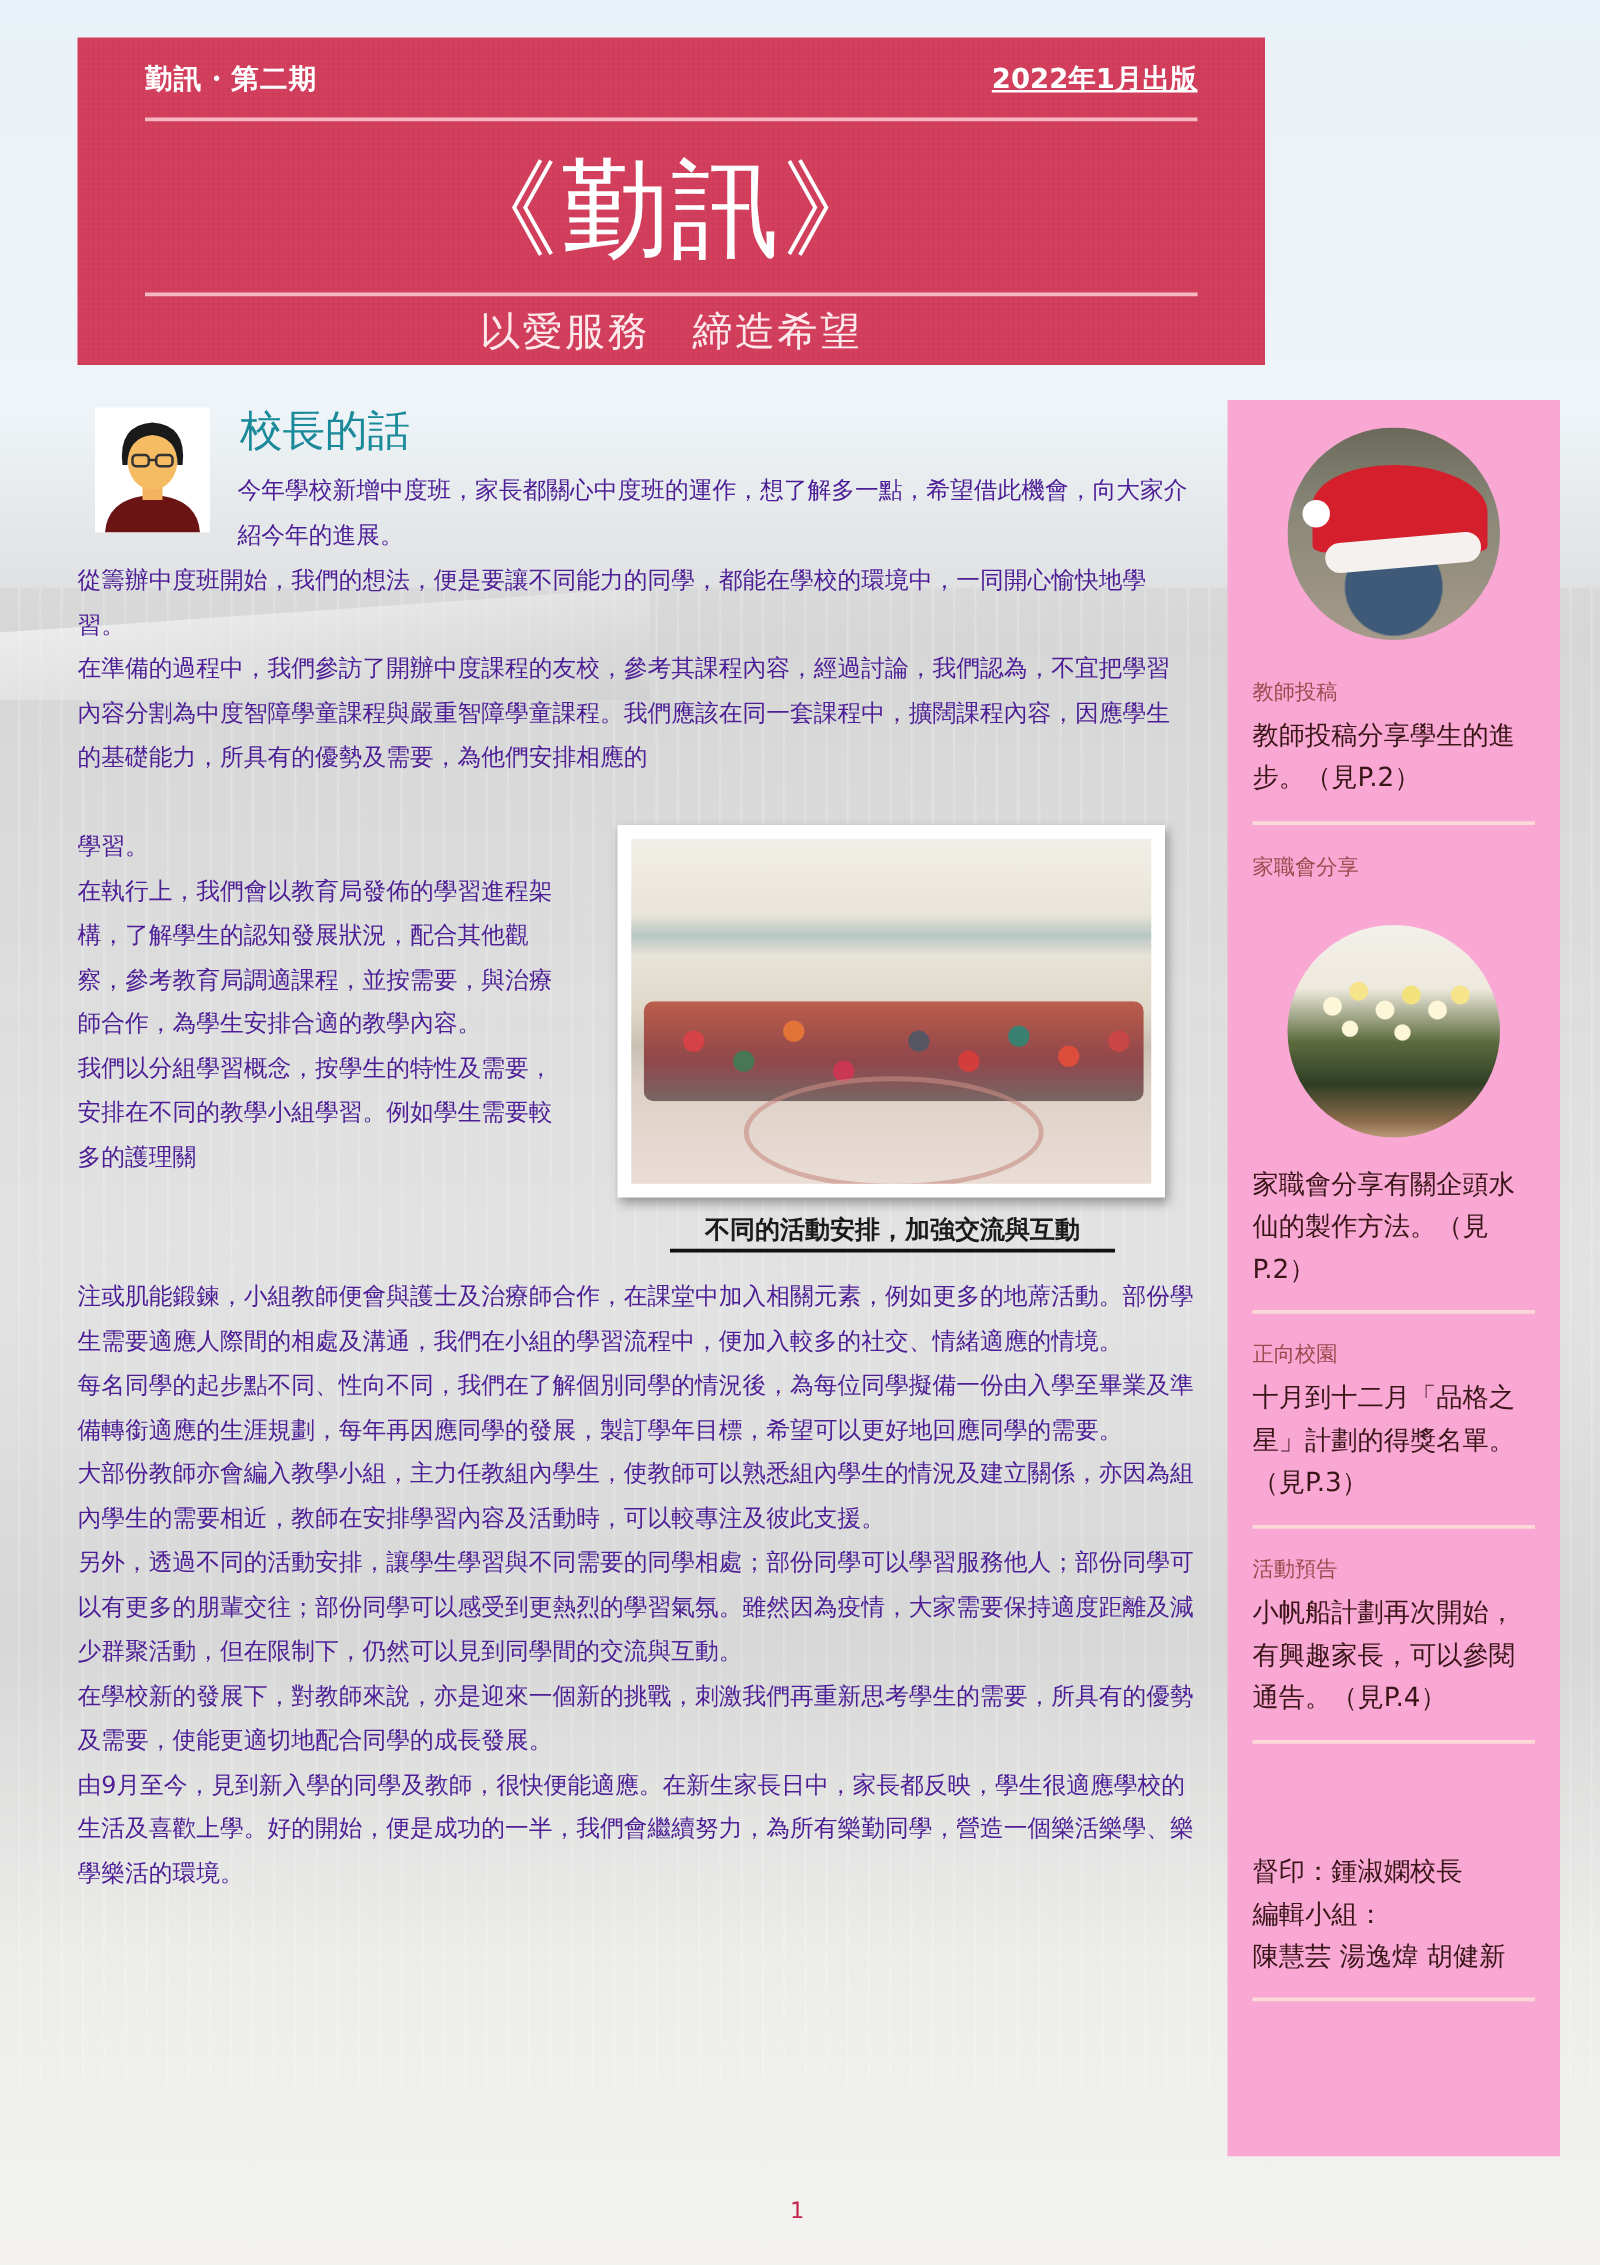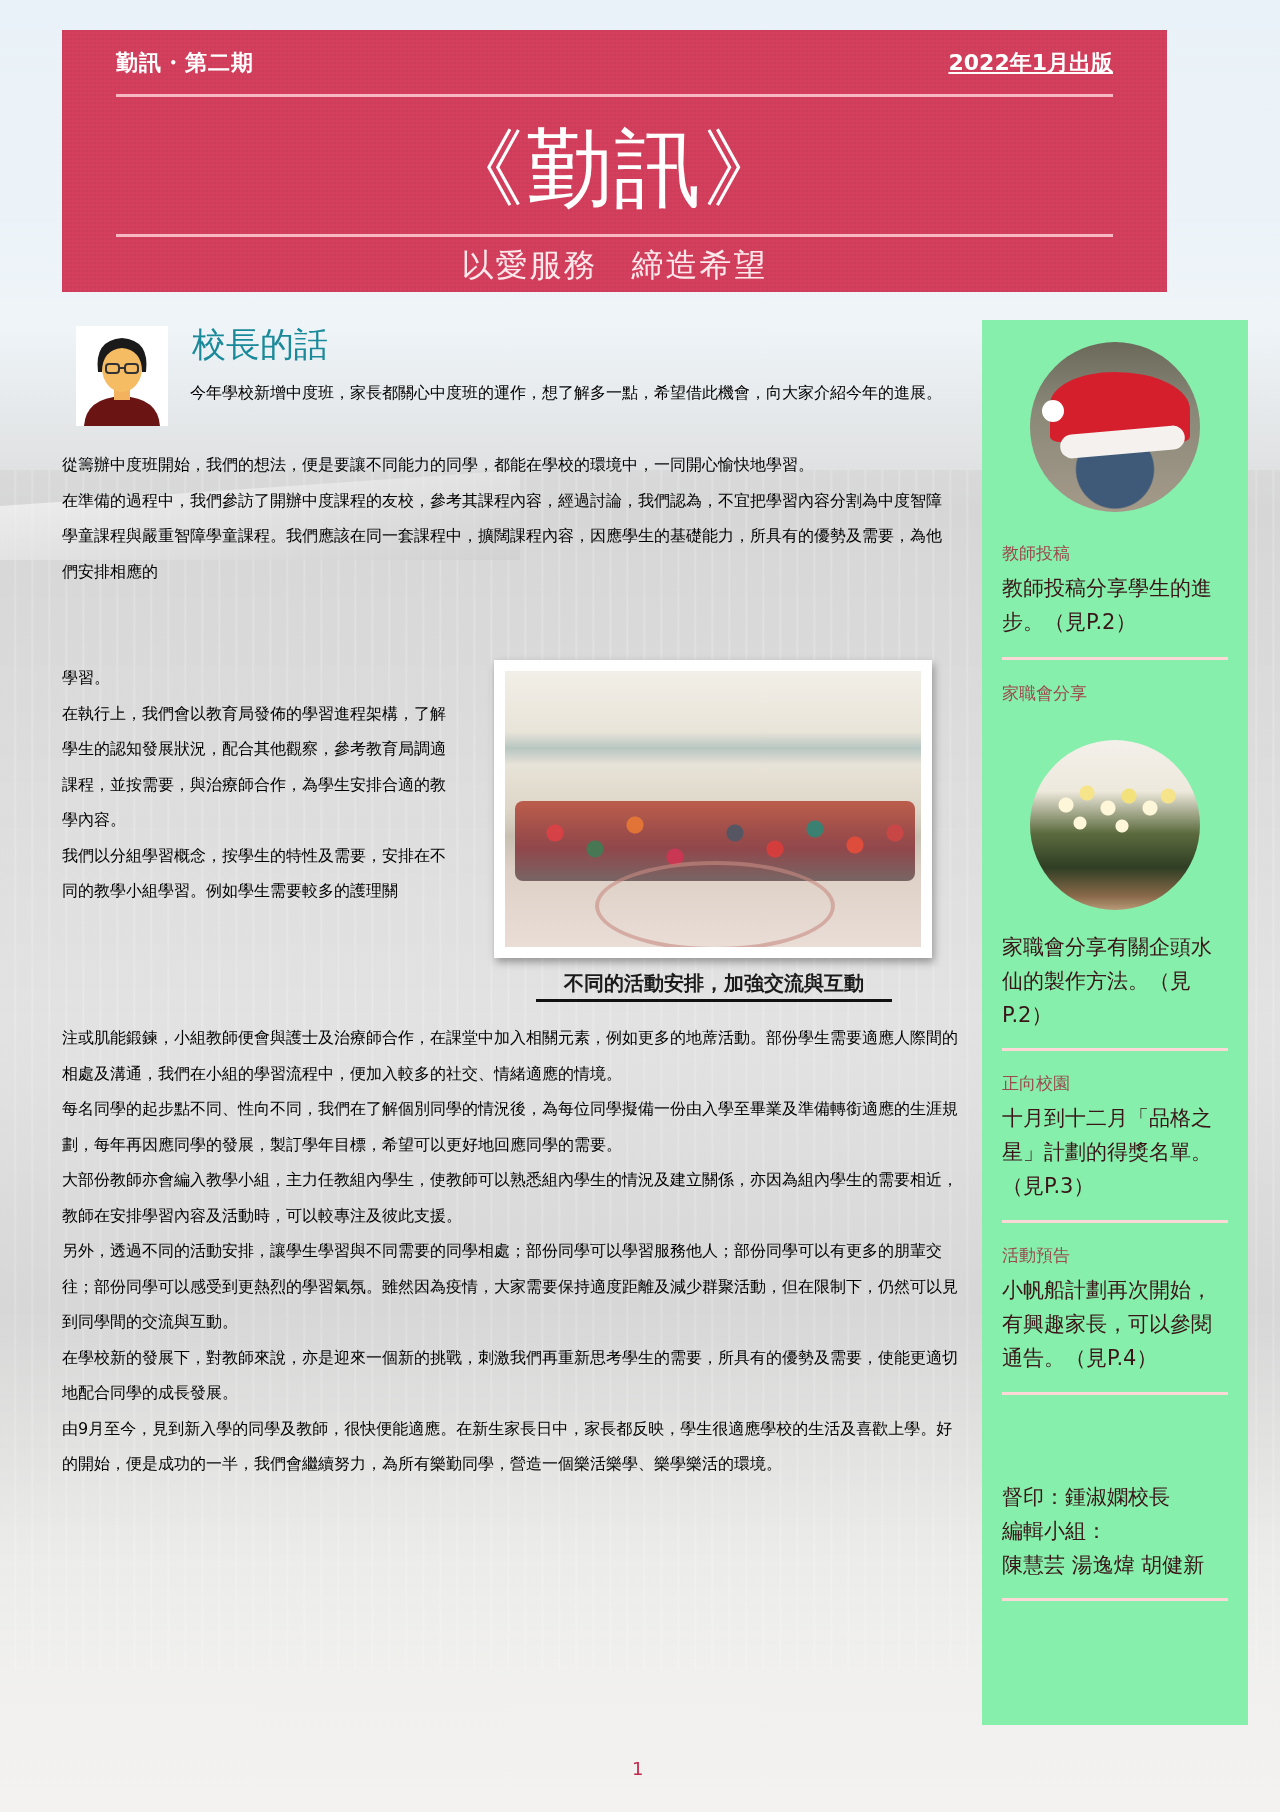--- a/index.html
+++ b/index.html
@@ -19,21 +19,21 @@
       opacity: 0.6;
     }
     .bg-roof {
       position: absolute; left: 0; top: 470px; width: 520px; height: 90px;
       background: linear-gradient(170deg, rgba(255,255,255,0.7), rgba(205,205,205,0.6));
       clip-path: polygon(0 40%, 100% 0, 100% 100%, 0 100%);
     }
 
     
     .masthead {
-      position: absolute; left: 62px; top: 30px; width: 1105px; height: 262px;
+      position: absolute; left: 62px; top: 30px; width: 950px; height: 262px;
       background: #d6405e;
       background-image: repeating-linear-gradient(0deg, rgba(0,0,0,0.025) 0 2px, transparent 2px 4px),
                         repeating-linear-gradient(90deg, rgba(0,0,0,0.025) 0 2px, transparent 2px 4px);
       color: #ffffff;
     }
     .mast-issue {
       position: absolute; left: 54px; top: 18px; font-size: 22px; font-weight: bold; letter-spacing: 1px;
     }
     .mast-date {
       position: absolute; right: 54px; top: 18px; font-size: 22px; font-weight: bold; text-decoration: underline;
@@ -56,21 +56,21 @@
     
     .principal-avatar {
       position: absolute; left: 76px; top: 326px; width: 92px; height: 100px;
       background: #ffffff;
     }
     .principal-avatar svg { width: 92px; height: 100px; }
     .section-title {
       position: absolute; left: 192px; top: 322px; font-size: 34px; color: #1a8a9a; font-weight: normal;
     }
     .body-text {
-      font-size: 16px; line-height: 35.5px; color: #000000;
+      font-size: 19px; line-height: 35.5px; color: #4c1d95;
     }
     .intro {
       position: absolute; left: 190px; top: 375px; width: 760px;
     }
     .main-text {
       position: absolute; left: 62px; top: 447px; width: 880px;
     }
     .main-text p { margin: 0; }
     .narrow-col {
       position: absolute; left: 62px; top: 660px; width: 395px;
@@ -110,21 +110,21 @@
     }
     .photo-caption {
       position: absolute; left: 536px; top: 970px; width: 356px; text-align: center;
       font-size: 20px; font-weight: bold; color: #1a1a1a;
       border-bottom: 3px solid #111; padding-bottom: 2px;
     }
 
     
     .sidebar {
       position: absolute; left: 982px; top: 320px; width: 266px; height: 1405px;
-      background: #86efac;
+      background: #f9a8d4;
     }
     .side-photo {
       position: absolute; left: 48px; width: 170px; height: 170px; border-radius: 50%; overflow: hidden;
     }
     .side-photo.santa { top: 22px;
       background: radial-gradient(circle at 50% 75%, #3e5a78 0 25%, transparent 26%),
                   radial-gradient(circle at 55% 55%, #c9b8a8 0 18%, transparent 19%),
                   linear-gradient(180deg, #6b6a5a 0%, #8a8878 40%, #a59a8a 100%);
     }
     .side-photo.santa .hat {

